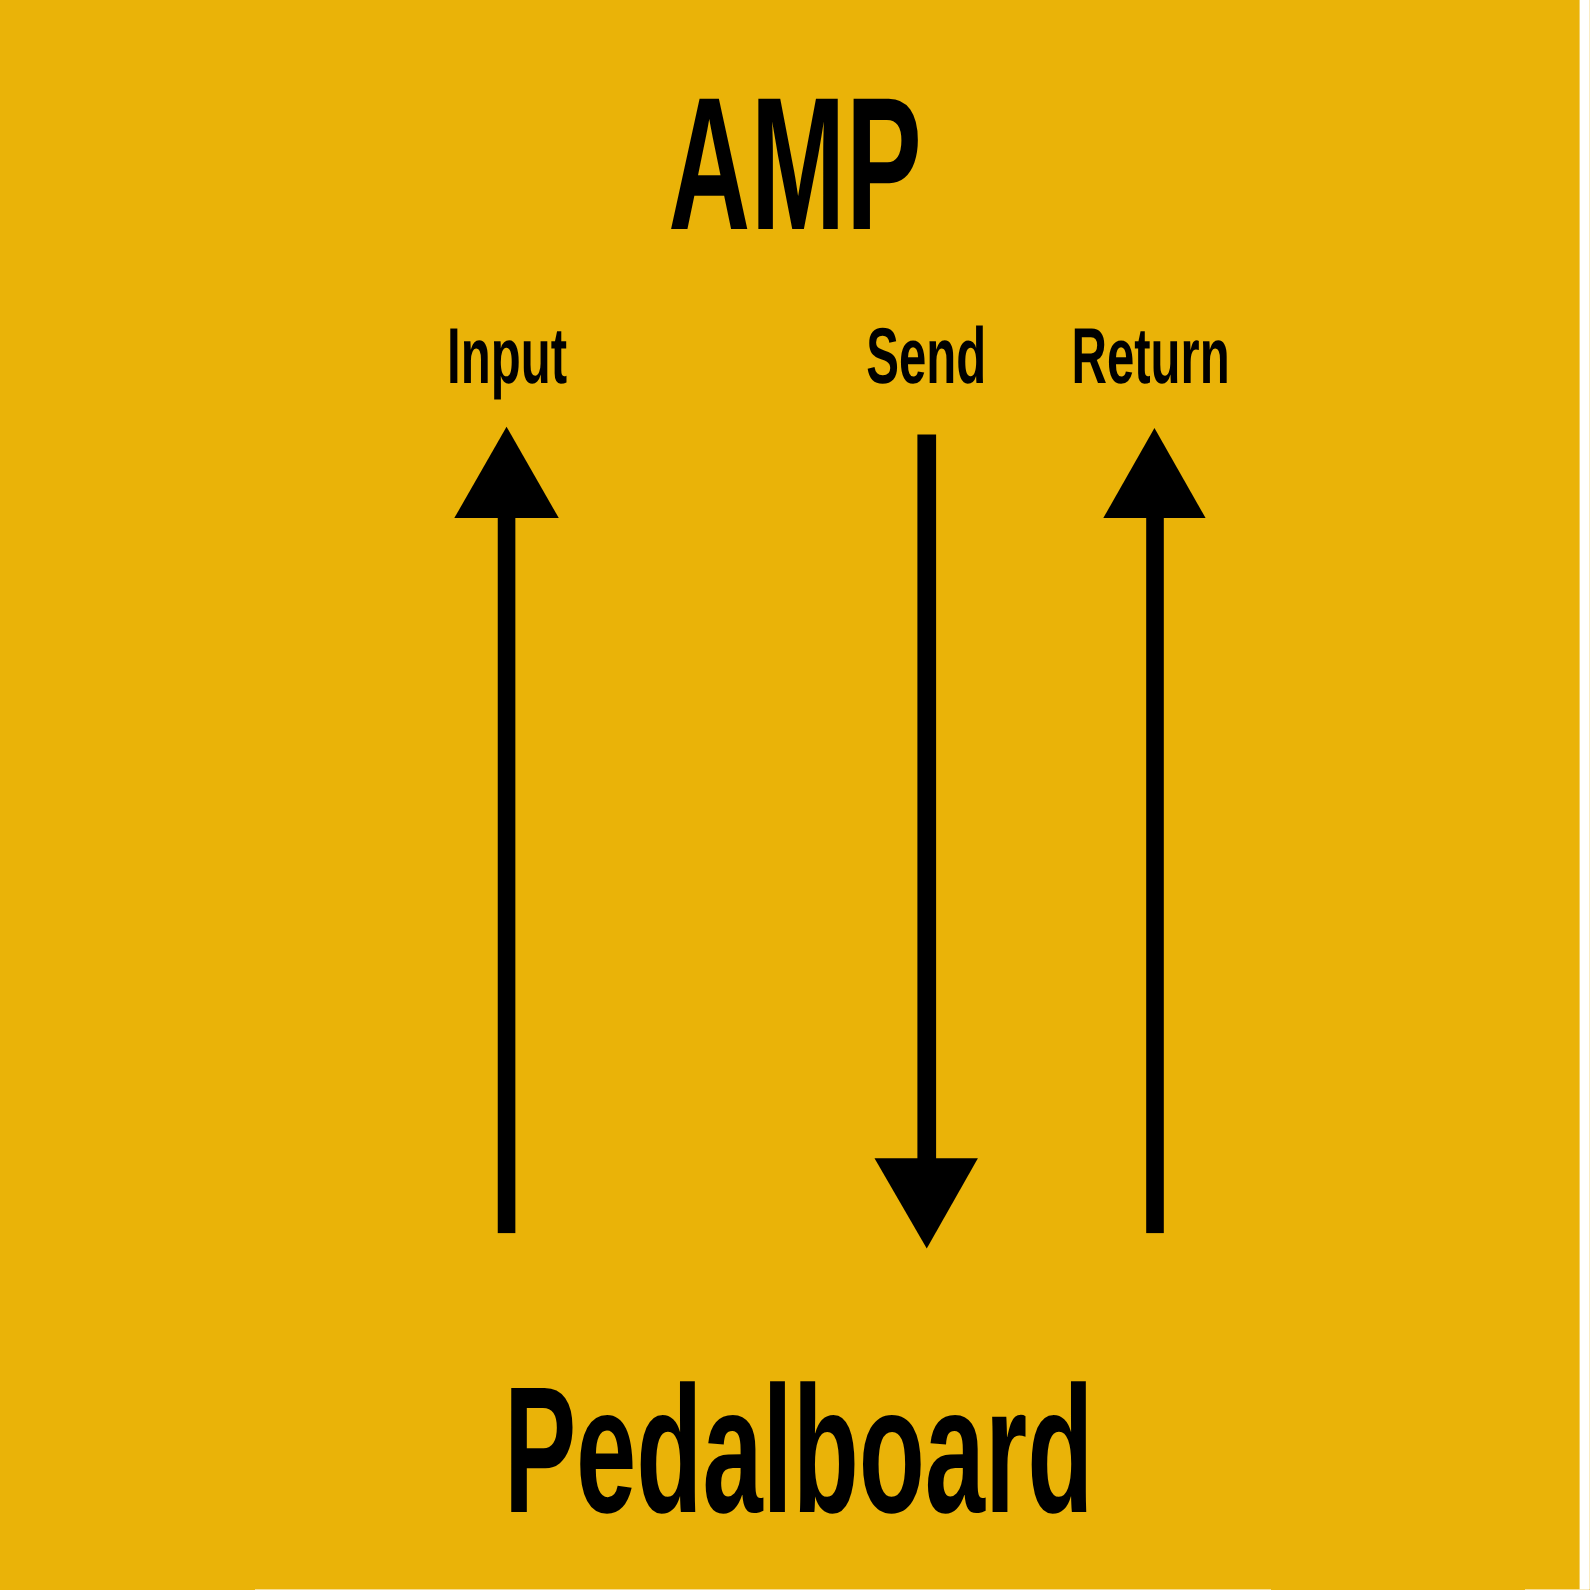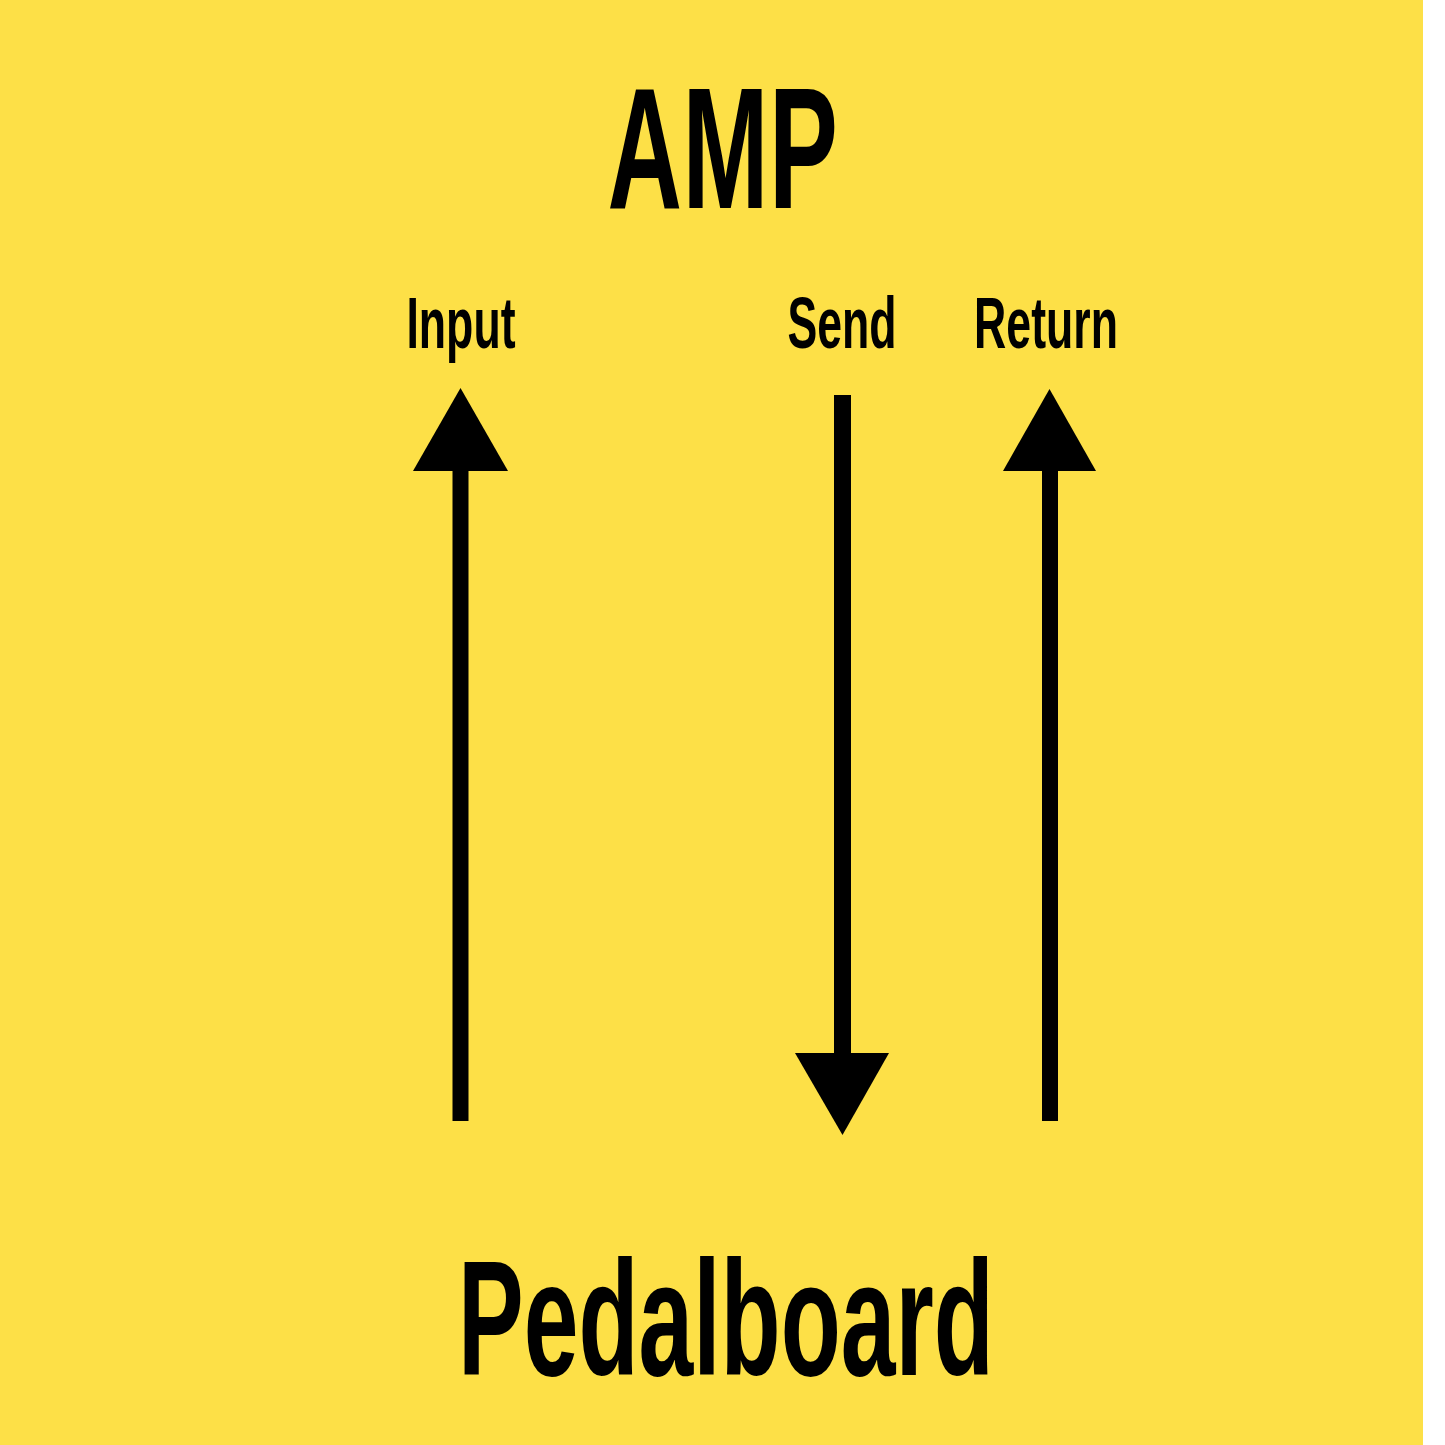--- a/index.html
+++ b/index.html
@@ -8,22 +8,23 @@
     padding: 0;
     background: #ffffff;
   }
   body {
     font-family: "Liberation Sans", sans-serif;
   }
   #diagram-root {
     position: relative;
     width: 1423px;
     height: 1445px;
-    background: #fde047;
+    background: #eab308;
     overflow: hidden;
+    padding-left: 13px;
   }
   #diagram-svg {
     position: absolute;
     left: 0;
     top: 0;
     width: 1445px;
     height: 1445px;
     display: block;
   }
   

